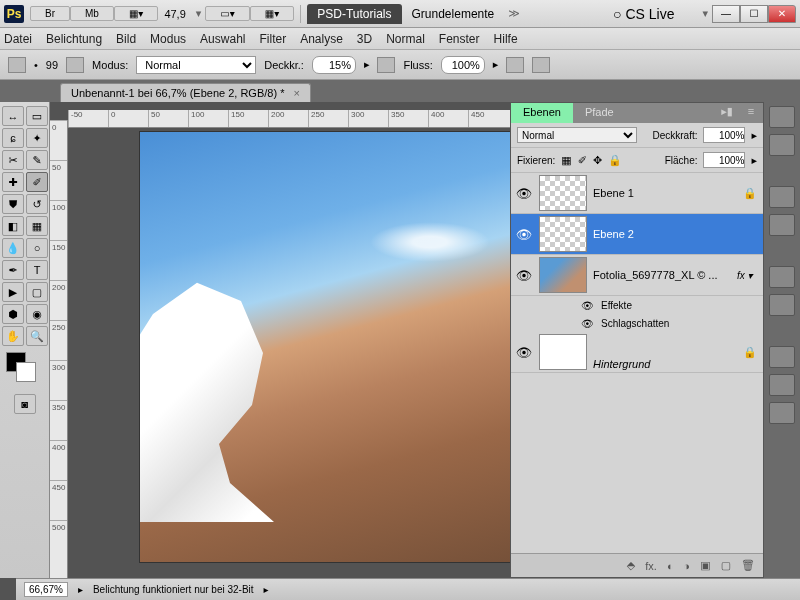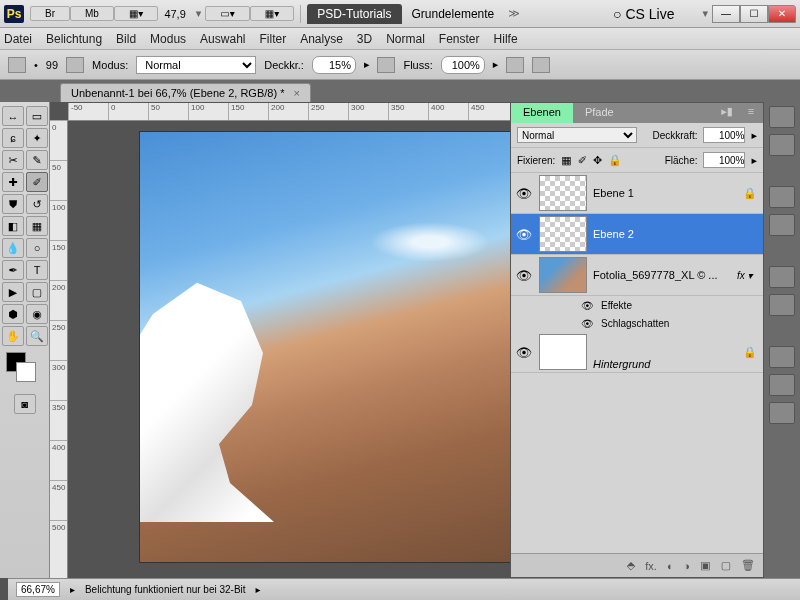--- a/index.html
+++ b/index.html
@@ -29,21 +29,21 @@
 .tabbar .doc-tab .x { margin-left: 6px; color: #666; }
 .workspace { position: absolute; top: 102px; left: 0; right: 0; bottom: 22px; display: flex; }
 .tools { width: 50px; background: linear-gradient(#d8d8d8,#c8c8c8); border-right: 1px solid #888; padding: 4px 2px; }
 .tools-grid { display: grid; grid-template-columns: 22px 22px; gap: 2px; }
 .tool { width: 22px; height: 20px; border: 1px solid #999; background: #d0d0d0; display: flex; align-items: center; justify-content: center; font-size: 11px; border-radius: 2px; }
 .tool.sel { background: #b8b8b8; border-color: #666; }
 .swatches { margin-top: 6px; position: relative; height: 40px; }
 .sw-fg { position: absolute; top: 0; left: 4px; width: 20px; height: 20px; background: #000; border: 1px solid #888; }
 .sw-bg { position: absolute; top: 10px; left: 14px; width: 20px; height: 20px; background: #fff; border: 1px solid #888; }
 .canvas-area { flex: 1; background: #535353; position: relative; overflow: hidden; }
-.ruler-h { position: absolute; top: 1px; left: 18px; right: 0; height: 18px; background: #e8e8e8; border-bottom: 1px solid #888; font-size: 8px; display: flex; }
+.ruler-h { position: absolute; top: 8px; left: 18px; right: 0; height: 18px; background: #e8e8e8; border-bottom: 1px solid #888; font-size: 8px; display: flex; }
 .ruler-h span { flex: none; width: 40px; border-left: 1px solid #aaa; padding-left: 2px; color: #555; }
 .ruler-v { position: absolute; top: 18px; left: 0; width: 18px; bottom: 0; background: #e8e8e8; border-right: 1px solid #888; font-size: 8px; }
 .ruler-v span { display: block; height: 40px; border-top: 1px solid #aaa; padding: 2px; color: #555; }
 .canvas { position: absolute; top: 30px; left: 90px; width: 370px; height: 430px; background: #fff; box-shadow: 0 0 0 1px #333; overflow: hidden; }
 .photo { position: absolute; inset: 0; background: linear-gradient(165deg,#4a8fd6 0%,#6fb0e8 25%,#a7d4f2 38%,#d4a077 48%,#b8825f 60%,#9a6848 75%,#765139 100%); }
 .sky-cloud { position: absolute; top: 90px; right: 20px; width: 120px; height: 40px; background: radial-gradient(ellipse,#fff 20%,transparent 70%); opacity: .8; }
 .curl { position: absolute; bottom: 40px; left: -20px; width: 220px; height: 260px; background: linear-gradient(135deg,#fff 40%,#e0e0e0 60%,#fff 80%); clip-path: polygon(0 100%,0 40%,15% 20%,35% 8%,55% 15%,65% 35%,60% 55%,45% 70%,50% 85%,70% 100%); box-shadow: 2px 2px 8px rgba(0,0,0,.3); }
 .panels { width: 290px; background: #6b6b6b; display: flex; }
 .layers-panel { flex: 1; background: #d4d4d4; border: 1px solid #555; display: flex; flex-direction: column; font-size: 11px; }
 .panel-tabs { display: flex; background: #888; height: 20px; }
@@ -65,21 +65,21 @@
 .layer .lname { flex: 1; font-size: 11px; overflow: hidden; text-overflow: ellipsis; white-space: nowrap; }
 .layer .lname.italic { font-style: italic; margin-top: 24px; }
 .layer .lock { width: 16px; font-size: 11px; }
 .layer .fx { width: 22px; font-size: 10px; font-style: italic; }
 .sublayer { padding-left: 70px; font-size: 10px; display: flex; align-items: center; height: 18px; gap: 6px; }
 .sublayer .eye { width: 14px; }
 .panel-footer { height: 24px; background: #c8c8c8; border-top: 1px solid #999; display: flex; align-items: center; justify-content: flex-end; gap: 10px; padding: 0 8px; font-size: 11px; color: #555; }
 .right-strip { width: 36px; background: #6b6b6b; padding: 4px 2px; display: flex; flex-direction: column; gap: 6px; align-items: center; }
 .right-strip .ri { width: 26px; height: 22px; background: #888; border: 1px solid #555; border-radius: 2px; }
 .right-strip .gap { height: 18px; }
-.statusbar { position: absolute; bottom: 0; left: 8px; right: 0; height: 22px; background: linear-gradient(#d8d8d8,#c4c4c4); border-top: 1px solid #888; display: flex; align-items: center; padding: 0 8px; font-size: 10px; gap: 10px; }
+.statusbar { position: absolute; bottom: 0; left: 16px; right: 0; height: 22px; background: linear-gradient(#d8d8d8,#c4c4c4); border-top: 1px solid #888; display: flex; align-items: center; padding: 0 8px; font-size: 10px; gap: 10px; }
 .statusbar .zoom-val { border: 1px solid #999; background: #fff; padding: 1px 4px; }
 </style>
 </head>
 <body>
 
 <div class="titlebar">
   <div class="ps">Ps</div>
   <span class="tb-btn">Br</span>
   <span class="tb-btn">Mb</span>
   <span class="tb-btn">▦▾</span>

